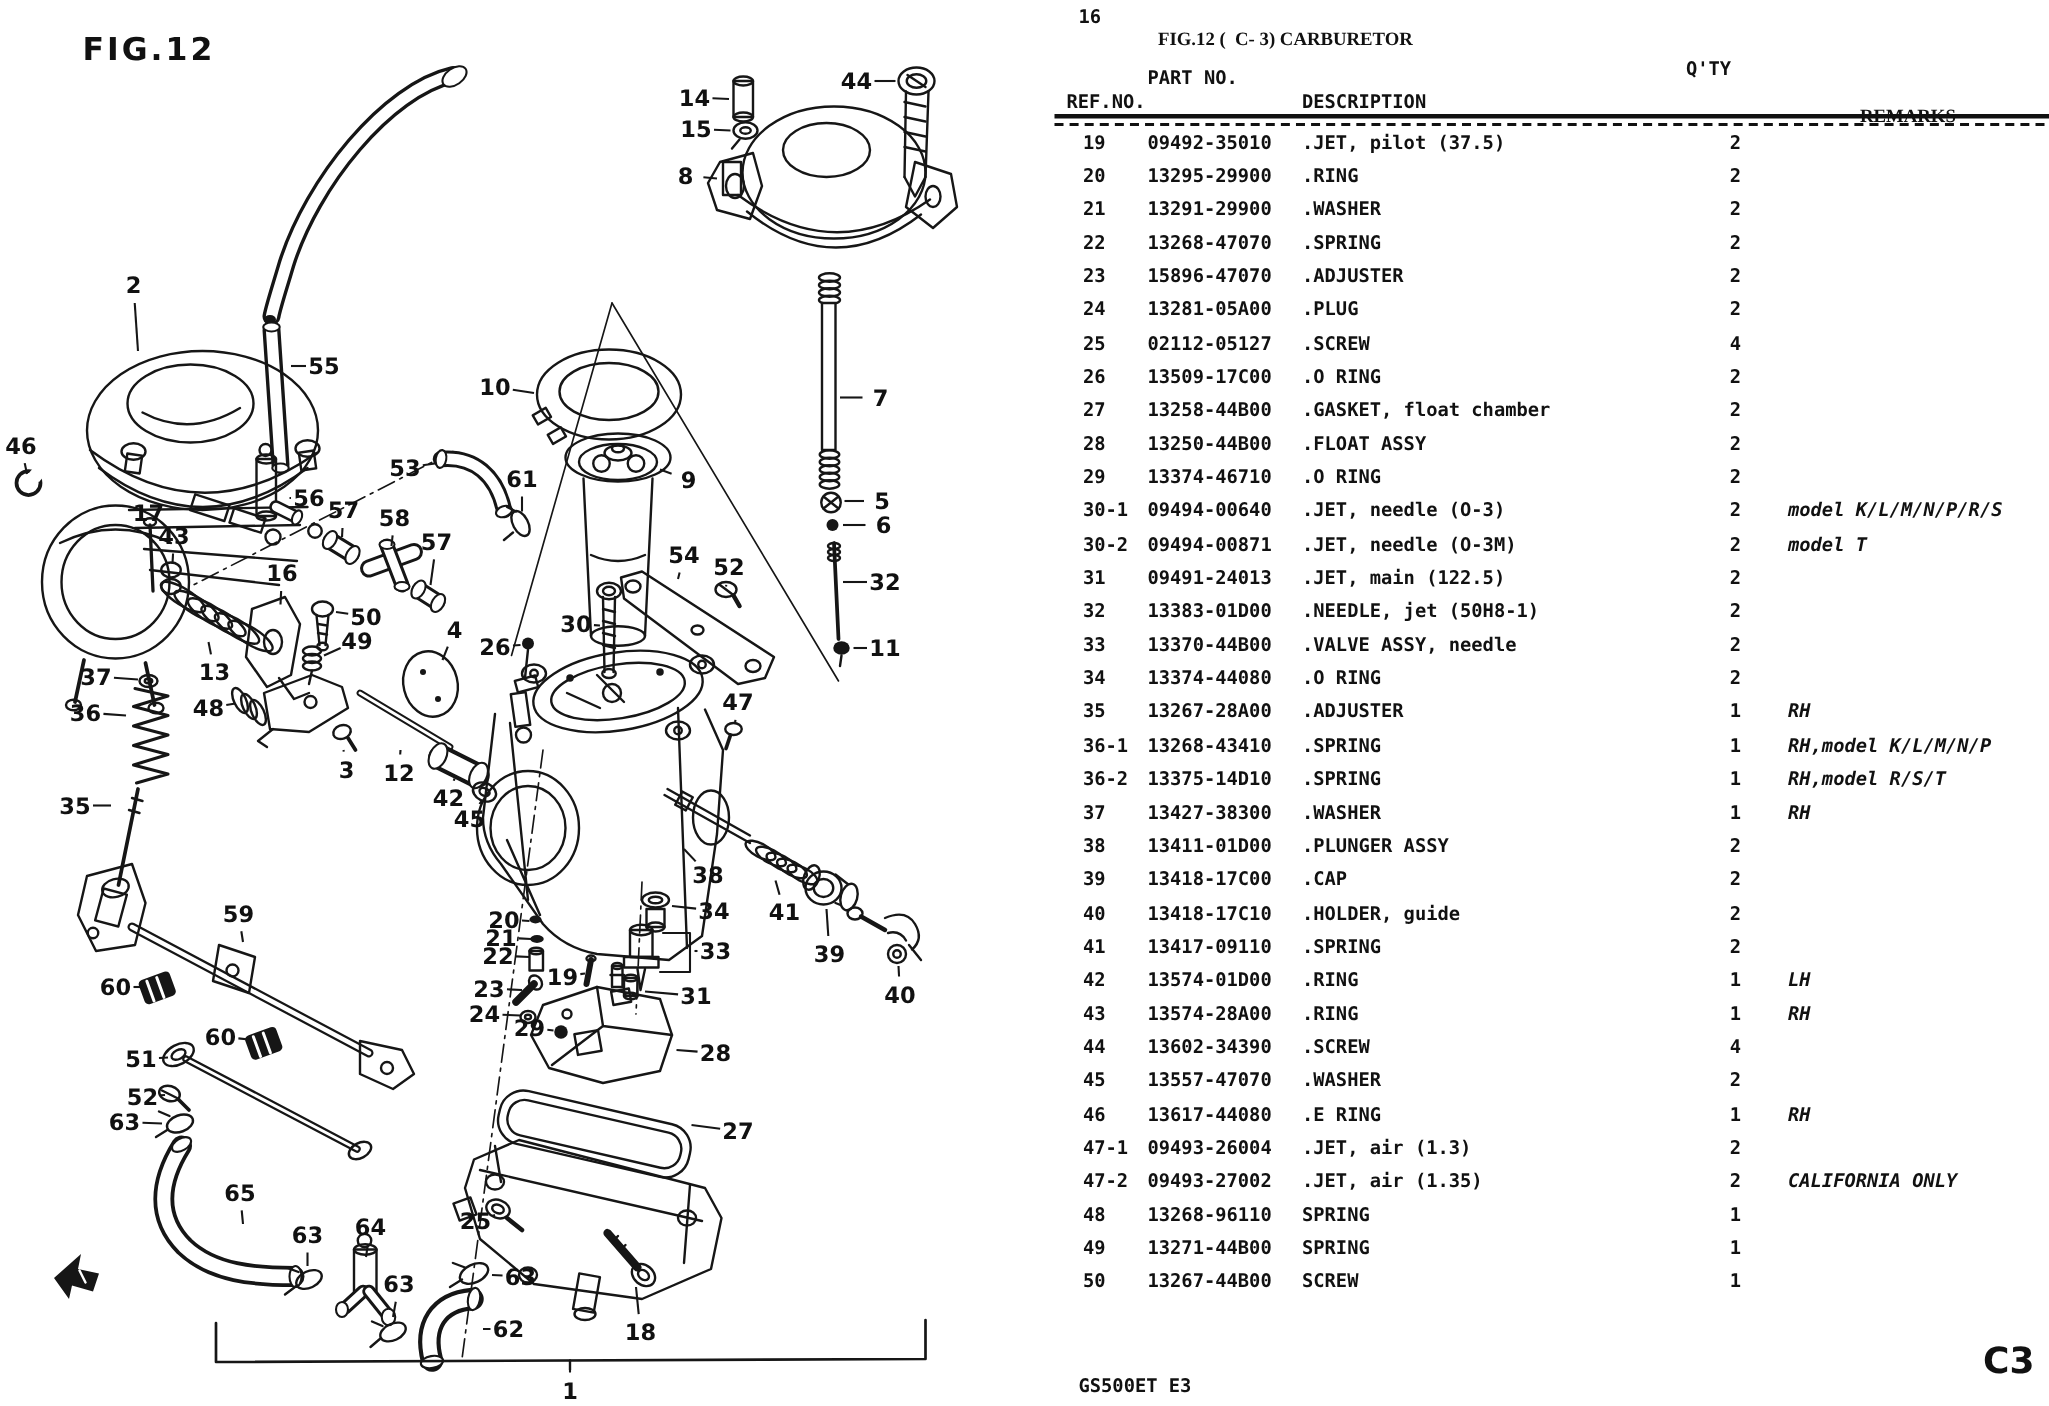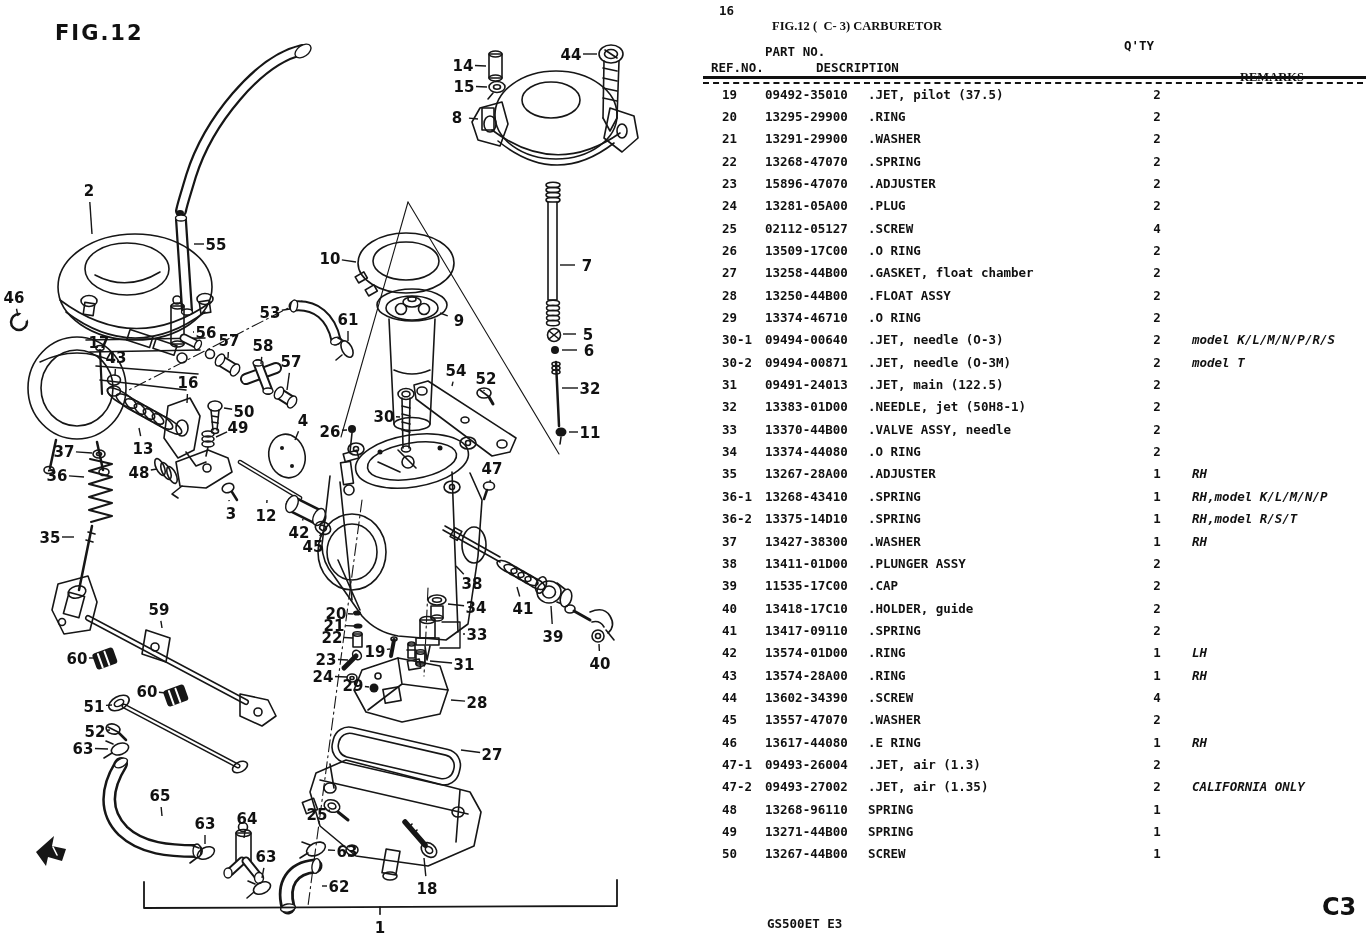--- a/index.html
+++ b/index.html
@@ -4,25 +4,25 @@
 <style>
   html,body{margin:0;padding:0;background:#fff;}
   #stage{position:relative;width:1366px;height:937px;background:#ffffff;overflow:hidden;
          font-family:"DejaVu Sans Mono", monospace;color:#111;}
   .t{position:absolute;font-weight:bold;font-size:12.5px;white-space:pre;}
   #pageno{left:719px;top:3px;}
   #tbl-title{left:772px;top:19px;font-family:Liberation Serif, serif;}
   #qty-h{left:1124px;top:38px;}
   #h-ref{left:711px;top:60px;}
   #h-part{left:765px;top:44px;}
-  #h-desc{left:816px;top:60px;}
+  #h-desc{left:868px;top:60px;}
   #h-rem{left:1240px;top:70px;width:88px;text-align:left;font-family:Liberation Serif, serif;}
   #rule1{position:absolute;left:703px;top:76px;width:663px;height:3px;background:#111;}
   #rule2{position:absolute;left:703px;top:82px;width:660px;height:0;border-top:2px dashed #111;}
-  #footer-left{left:719px;top:916px;margin-left:48px;}
+  #footer-left{left:719px;top:916px;}
   #footer-right{left:1322px;top:893px;font-family:"DejaVu Sans", sans-serif;font-size:24px;font-weight:bold;}
   .row{position:absolute;left:0;width:1366px;height:22px;font-weight:bold;font-size:12.5px;}
   .row span{position:absolute;top:0;white-space:pre;}
   .c-ref{left:722px;}
   .c-part{left:765px;}
   .c-desc{left:868px;}
   .c-qty{left:1142px;width:30px;text-align:center;}
   .c-rem{left:1192px;font-style:italic;}
   svg#diagram{position:absolute;left:0;top:0;}
   .callout{font:bold 15px "DejaVu Sans", sans-serif;fill:#111;stroke:none;}
@@ -727,21 +727,21 @@
     </div>
       <div class="row" style="top: 555.85px;">
       <span class="c-ref">38</span>
       <span class="c-part">13411-01D00</span>
       <span class="c-desc">.PLUNGER ASSY</span>
       <span class="c-qty">2</span>
       <span class="c-rem"></span>
     </div>
       <div class="row" style="top: 578.2px;">
       <span class="c-ref">39</span>
-      <span class="c-part">11535-17C00</span>
+      <span class="c-part">13418-17C00</span>
       <span class="c-desc">.CAP</span>
       <span class="c-qty">2</span>
       <span class="c-rem"></span>
     </div>
       <div class="row" style="top: 600.55px;">
       <span class="c-ref">40</span>
       <span class="c-part">13418-17C10</span>
       <span class="c-desc">.HOLDER, guide</span>
       <span class="c-qty">2</span>
       <span class="c-rem"></span>

